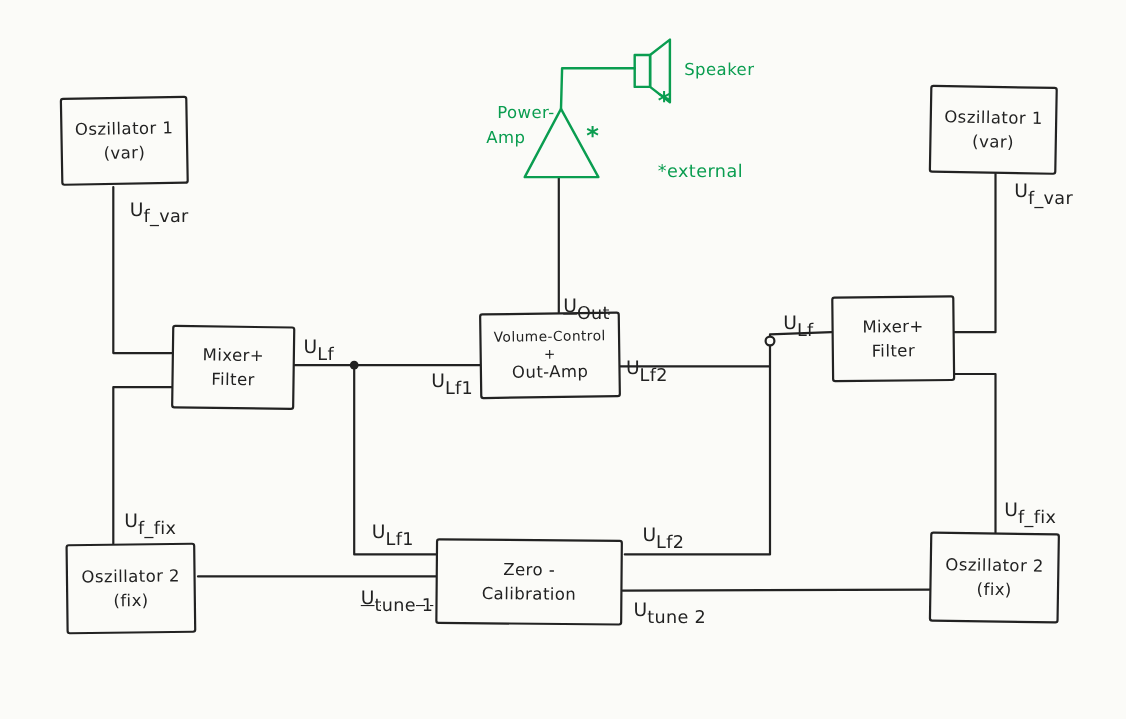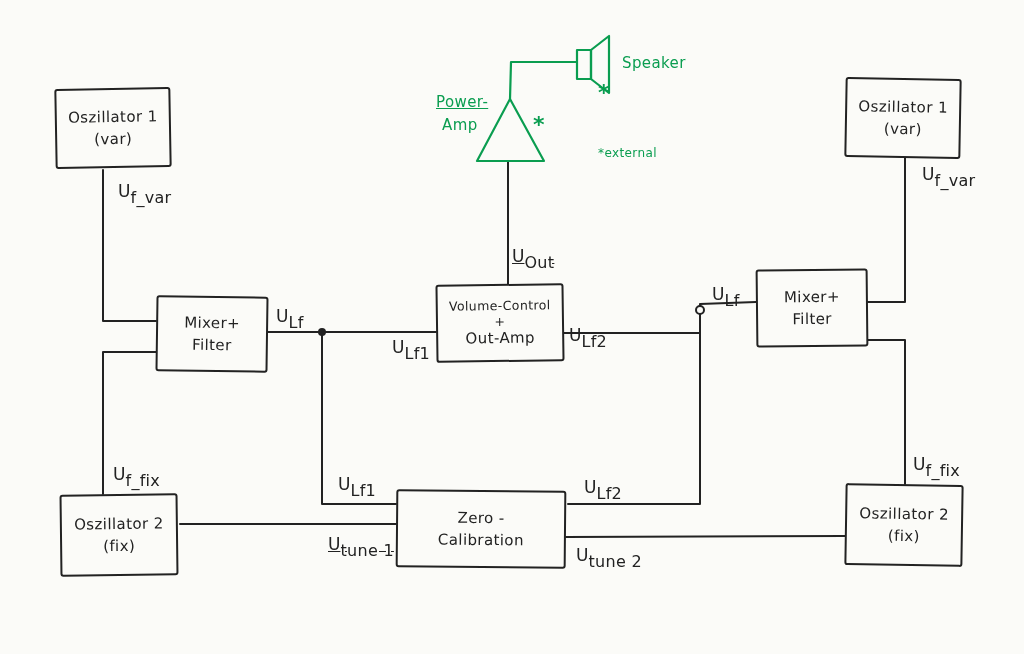--- a/index.html
+++ b/index.html
@@ -103,30 +103,30 @@
 
   <div class="box" style="left:845px;top:484px;width:118px;height:82px;transform:rotate(0.9deg);">
     <div class="bl">Oszillator 2</div>
     <div class="bl">(fix)</div>
   </div>
 
   <div class="sig" style="left:118px;top:181px;"><span>U</span><sub>f_var</sub></div>
   <div class="sig" style="left:922px;top:164px;"><span>U</span><sub>f_var</sub></div>
   <div class="sig" style="left:276px;top:306px;"><span>U</span><sub>Lf</sub></div>
   <div class="sig" style="left:712px;top:284px;"><span>U</span><sub>Lf</sub></div>
-  <div class="sig" style="left:512px;top:246px;text-decoration:underline;"><span>U</span><sub>Out</sub></div>
+  <div class="sig" style="left:512px;top:269px;text-decoration:underline;"><span>U</span><sub>Out</sub></div>
   <div class="sig" style="left:392px;top:337px;"><span>U</span><sub>Lf1</sub></div>
   <div class="sig" style="left:569px;top:325px;"><span>U</span><sub>Lf2</sub></div>
   <div class="sig" style="left:338px;top:474px;"><span>U</span><sub>Lf1</sub></div>
   <div class="sig" style="left:584px;top:477px;"><span>U</span><sub>Lf2</sub></div>
   <div class="sig" style="left:113px;top:464px;"><span>U</span><sub>f_fix</sub></div>
   <div class="sig" style="left:913px;top:454px;"><span>U</span><sub>f_fix</sub></div>
   <div class="sig" style="left:328px;top:534px;text-decoration:underline;"><span>U</span><sub>tune 1</sub></div>
   <div class="sig" style="left:576px;top:545px;"><span>U</span><sub>tune 2</sub></div>
 
-  <div class="gtxt" style="left:436px;top:93px;text-decoration:underline;">Power-</div>
+  <div class="gtxt" style="left:452px;top:93px;">Power-</div>
   <div class="gtxt" style="left:442px;top:116px;text-align:right;">Amp</div>
   <div class="gtxt" style="left:622px;top:54px;">Speaker</div>
   <div class="gstar" style="left:533px;top:112px;">*</div>
   <div class="gstar" style="left:598px;top:80px;">*</div>
-  <div class="gtxt" style="left:598px;top:146px;font-size:12px;">*external</div>
+  <div class="gtxt" style="left:598px;top:146px;font-size:16px;">*external</div>
 
 </div>
 
 </body></html>

